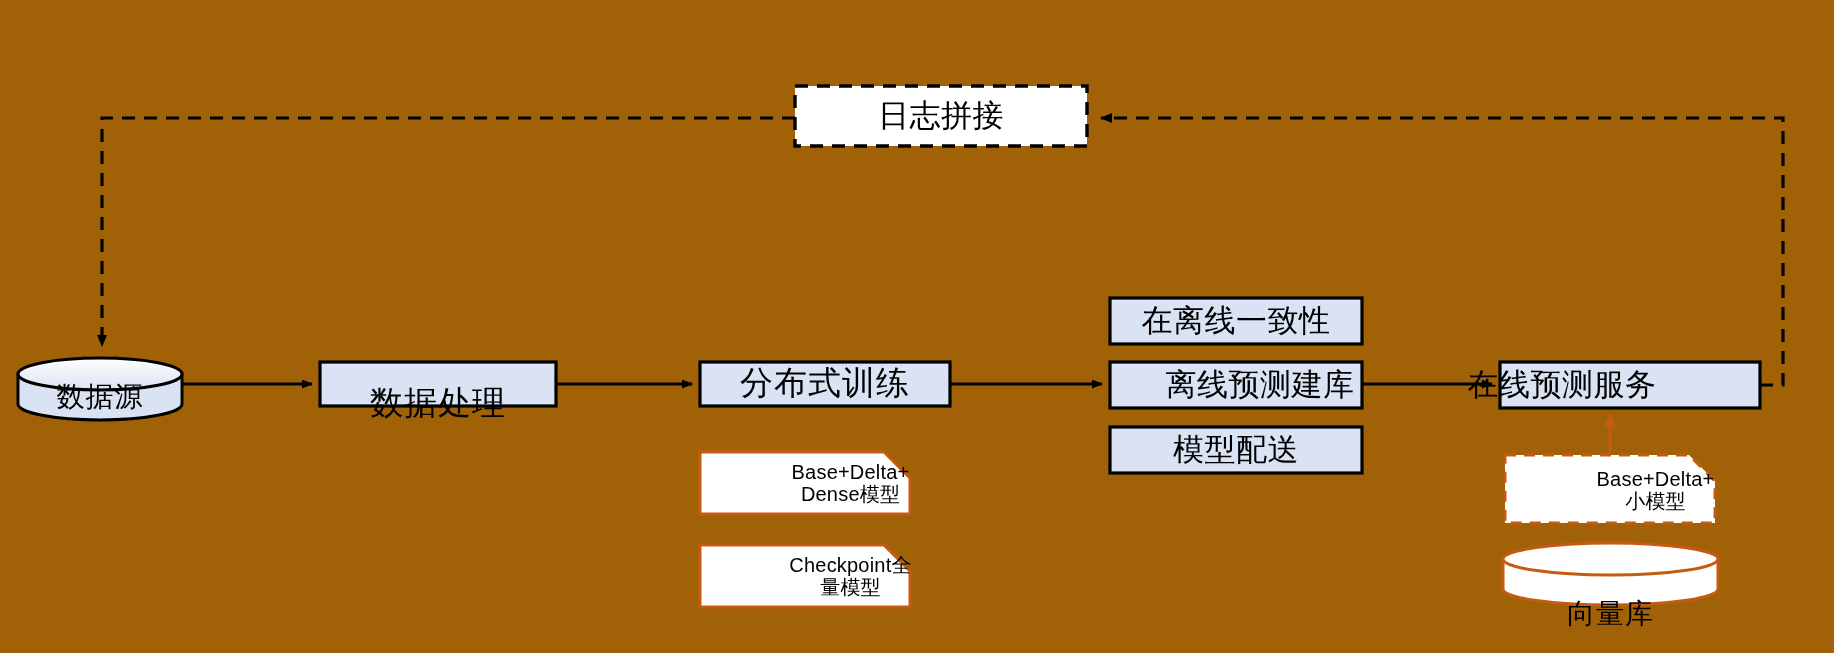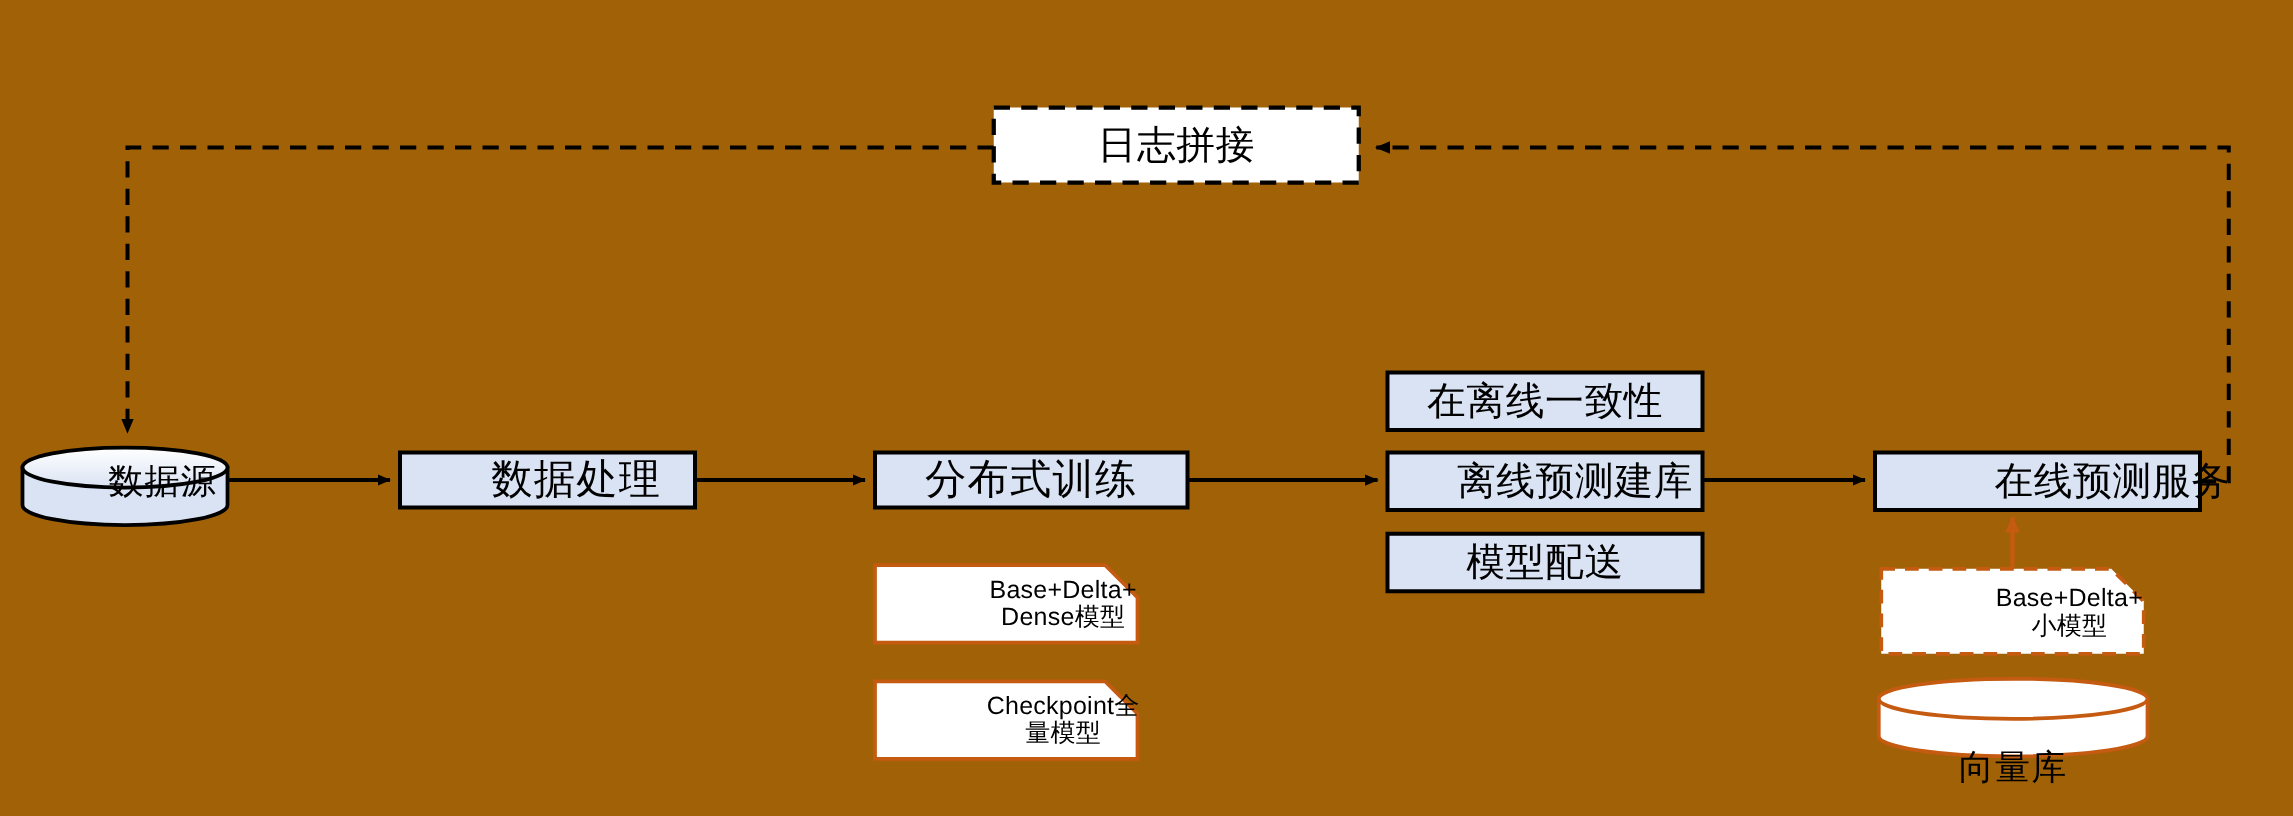--- a/index.html
+++ b/index.html
@@ -126,33 +126,33 @@
     </g>
 
     <g>
       <path d="M1503,559 L1503,589 A107.5,16 0 0 0 1718,589 L1718,559 Z" fill="#ffffff" stroke="#c55a11" stroke-width="3"></path>
       <ellipse cx="1610.5" cy="559" rx="107.5" ry="16" fill="#ffffff" stroke="#c55a11" stroke-width="3"></ellipse>
     </g>
   </svg>
 
   <div class="node-label lbl-cn-md" style="left:795px; top:86px; width:292px; height:60px;">日志拼接</div>
 
-  <div class="node-label lbl-cyl" style="left:18px; top:362px; width:164px; height:46px;margin-left:30px;">数据源</div>
+  <div class="node-label lbl-cyl" style="left:18px; top:374px; width:164px; height:46px;">数据源</div>
 
-  <div class="node-label lbl-cn-lg" style="left:320px; top:360px; width:236px; height:46px;margin-left:23px;">数据处理</div>
+  <div class="node-label lbl-cn-lg" style="left:320px; top:380px; width:236px; height:46px;">数据处理</div>
 
   <div class="node-label lbl-cn-lg" style="left:700px; top:360px; width:250px; height:46px;">分布式训练</div>
 
   <div class="node-label lbl-cn-md" style="left:1110px; top:298px; width:252px; height:46px;">在离线一致性</div>
 
   <div class="node-label lbl-cn-md" style="left:1110px; top:362px; width:252px; height:46px;padding-left:24px;">离线预测建库</div>
 
   <div class="node-label lbl-cn-md" style="left:1110px; top:427px; width:252px; height:46px;border-radius:22px;">模型配送</div>
 
-  <div class="node-label lbl-cn-md" style="left:1560px; top:362px; width:260px; height:46px;">在线预测服务</div>
+  <div class="node-label lbl-cn-md" style="left:1432px; top:362px; width:260px; height:46px;">在线预测服务</div>
 
   <div class="node-label lbl-note" style="left:700px; top:452px; width:205px; height:62px;">Base+Delta+
 Dense模型</div>
 
   <div class="node-label lbl-note" style="left:700px; top:545px; width:205px; height:62px;">Checkpoint全
 量模型</div>
 
   <div class="node-label lbl-note" style="left:1505px; top:457px; width:205px; height:66px;">Base+Delta+
 小模型</div>
 

